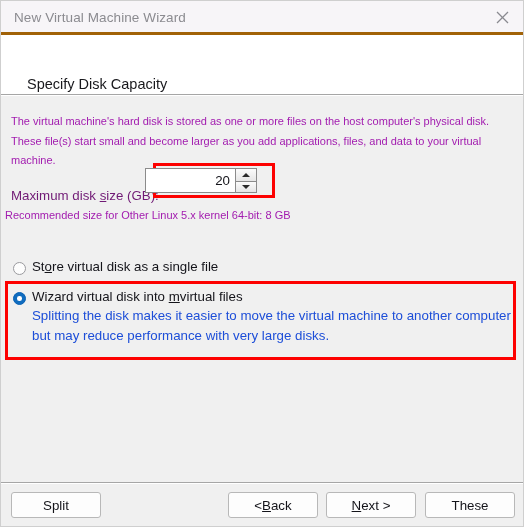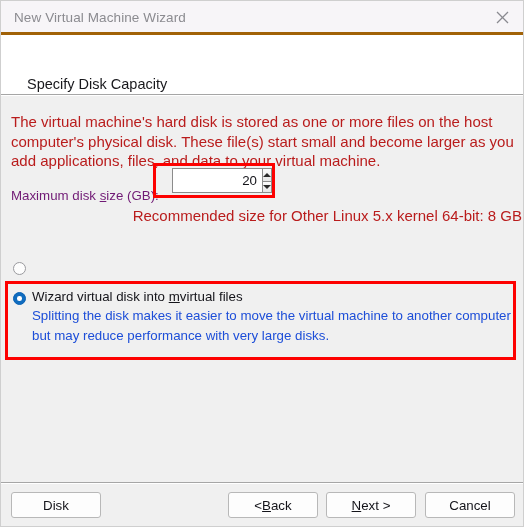--- a/index.html
+++ b/index.html
@@ -88,35 +88,34 @@
   
   #body-area {
     position: absolute;
     left: 0; top: 95px;
     width: 524px;
     height: 386px;
     background: #f0f0f0;
   }
   .body-text {
     position: absolute;
-    font-size: 15px;
-    color: #b91c1c;
+    font-size: 11px;
+    color: #a21caf;
     line-height: 19.5px;
   }
   #intro-paragraph {
     left: 10px;
     top: 16px;
     width: 505px;
   }
   #recommended-line {
-    left: 21px;
+    left: 4px;
     top: 110px;
     width: 500px;
     white-space: nowrap;
-    text-align: right;
   }
 
   
   #disk-size-row {
     position: absolute;
     left: 10px;
     top: 74px;
     height: 26px;
   }
   #disk-size-label {
@@ -133,23 +132,23 @@
     left: 142px;
     top: -7px;
     width: 122px;
     height: 35px;
     border: 3px solid #fd0100;
     box-sizing: border-box;
     background: transparent;
   }
   #spinner-control {
     position: absolute;
-    left: 161px;
+    left: 134px;
     top: -2px;
-    width: 100px;
+    width: 112px;
     height: 25px;
     box-sizing: border-box;
     display: flex;
   }
   #disk-size-input {
     width: 90px;
     height: 25px;
     box-sizing: border-box;
     border: 1px solid #8b8b8b;
     border-right: none;
@@ -341,45 +340,46 @@
         </div>
       </div>
     </div>
 
     <div class="body-text" id="recommended-line">Recommended size for Other Linux 5.x kernel 64-bit: 8 GB</div>
 
     <div id="radio-group">
 
       <div class="radio-row">
         <span class="radio-mark off"></span>
+        <span class="radio-label"><span>St</span><u>o</u><span>re virtual disk as a single file</span></span>
       </div>
 
       <div id="split-highlight"></div>
 
       <div class="radio-row" style="margin-top:9px;">
         <span class="radio-mark on"></span>
         <span class="radio-label"><span>Wizard virtual disk into </span><u>m</u><span>virtual files</span></span>
       </div>
 
       <div id="split-description">Splitting the disk makes it easier to move the virtual machine to another computer but may reduce performance with very large disks.</div>
     </div>
 
   </div>
 
   <div id="footer-sep"></div>
   <div id="footer">
-    <div class="dlg-button" id="btn-help">Disk</div>
+    <div class="dlg-button" id="btn-help">Split</div>
 
     <div class="dlg-button" id="btn-back">
         <span>&lt; </span>
         <u>B</u>
         <span>ack</span>
       </div>
 
     <div class="dlg-button" id="btn-next">
         <u>N</u>
         <span>ext &gt;</span>
       </div>
 
-    <div class="dlg-button" id="btn-cancel">Cancel</div>
+    <div class="dlg-button" id="btn-cancel">These</div>
   </div>
 
 </div>
 
 </body></html>

